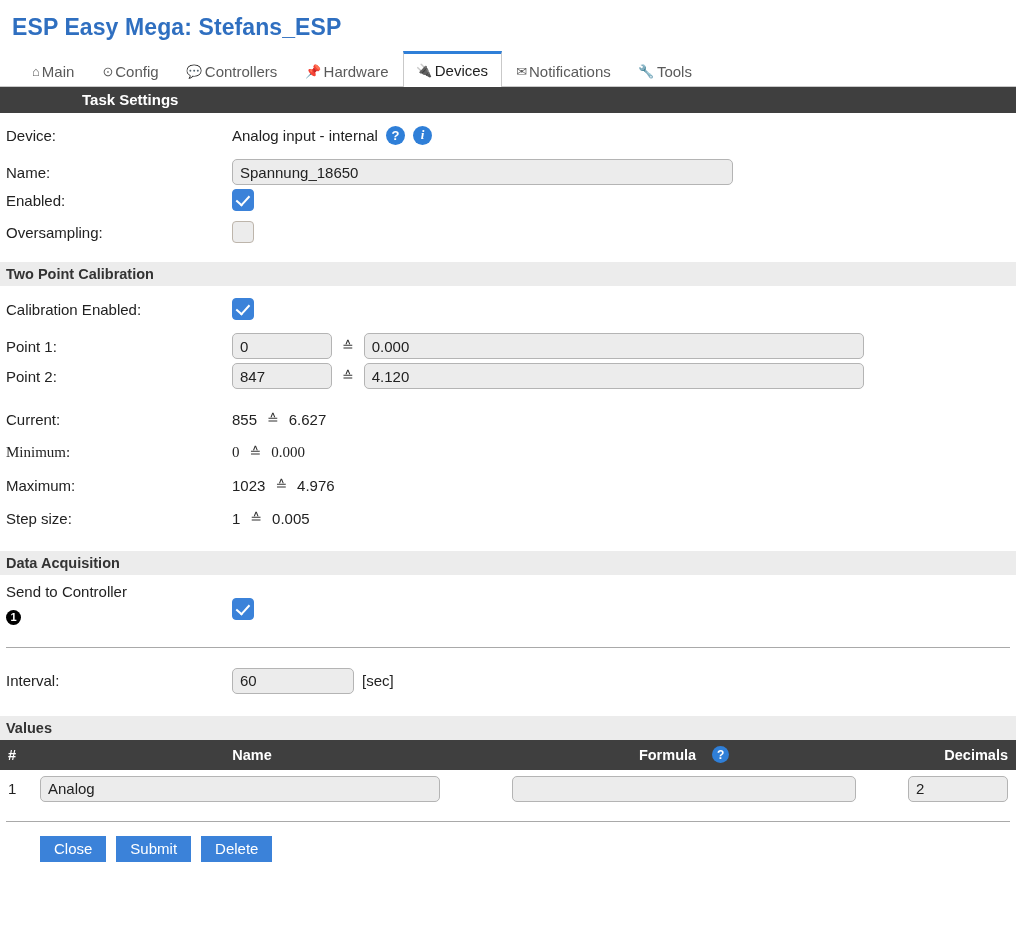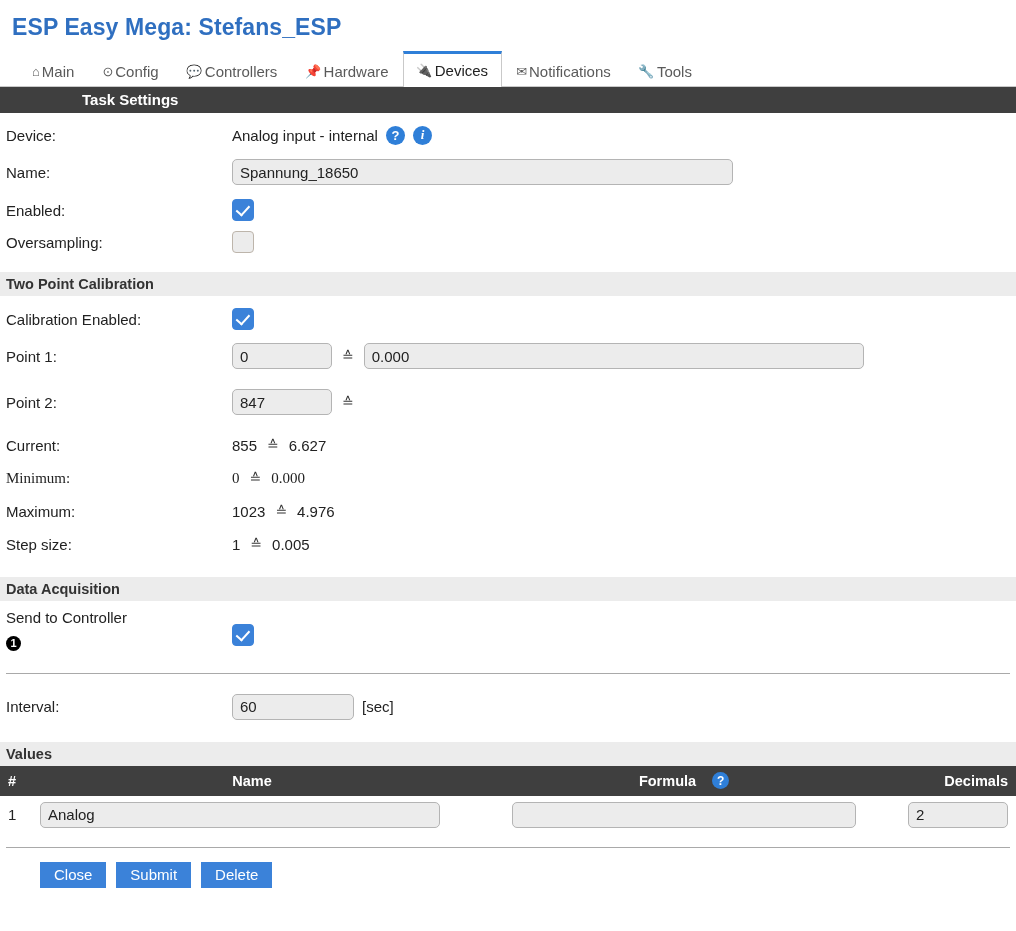--- a/index.html
+++ b/index.html
@@ -231,21 +231,21 @@
   </div>
 </div>
 
 <div class="row" style="margin-top:9px;">
   <div class="lbl">Name:</div>
   <div class="val">
     <input class="tf w-name" type="text" value="Spannung_18650" style="">
   </div>
 </div>
 
-<div class="row" style="margin-top:10px;">
+<div class="row" style="">
   <div class="lbl">Enabled:</div>
   <div class="val">
       <span class="cbx on"></span>
     </div>
 </div>
 
 <div class="row" style="margin-top:4px;">
   <div class="lbl">Oversampling:</div>
   <div class="val">
       <span class="cbx off"></span>
@@ -263,25 +263,26 @@
 
 <div class="row" style="margin-top:9px;">
   <div class="lbl">Point 1:</div>
   <div class="val">
     <input class="tf w-small" type="text" value="0" style="">
     <span class="eqsym">≙</span>
     <input class="tf w-wide" type="text" value="0.000" style="">
   </div>
 </div>
 
-<div class="row" style="margin-top:18px;">
+<div class="row" style="margin-top:2px;">
   <div class="lbl">Point 2:</div>
   <div class="val">
     <input class="tf w-small" type="text" value="847" style="">
     <span class="eqsym">≙</span>
+    <input class="tf w-wide" type="text" value="4.120" style="">
   </div>
 </div>
 
 <div class="row" style="margin-top:15px;">
   <div class="lbl">Current:</div>
   <div class="val">
     <span class="plain">855</span>
     <span class="eqsym">≙</span>
     <span class="plain">6.627</span>
   </div>

